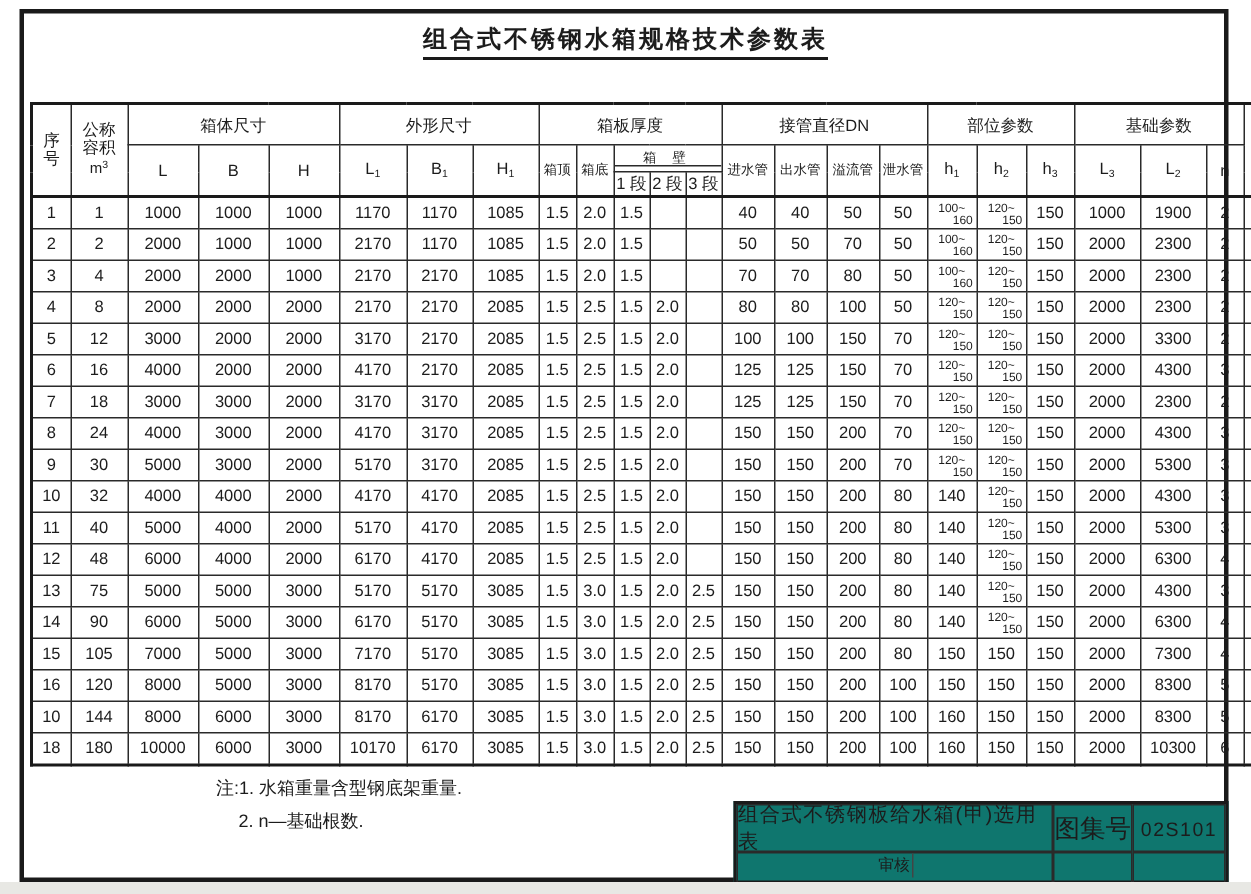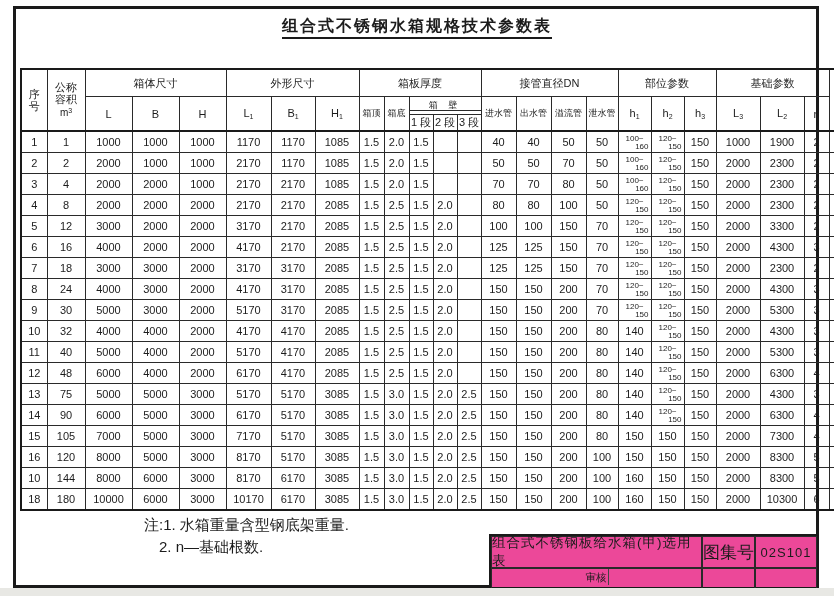--- a/index.html
+++ b/index.html
@@ -37,29 +37,29 @@
   .two-line{line-height:12px;display:block;font-size:11px;}
   .unit{font-size:10px;}
   sub{font-size:7px;vertical-align:-2px;}
   sup{font-size:7px;vertical-align:3px;}
   .wall-label{display:block;font-size:9px;line-height:10px;border-bottom:1px solid #2a2a2a;letter-spacing:4px;}
   td .range{display:block;font-size:8px;line-height:8px;padding:1px 2px 0 2px;}
   td .range .r1{display:block;text-align:center;}
   td .range .r2{display:block;text-align:right;}
 
   .notes{
-    position:absolute;left:144px;top:514px;font-size:15px;line-height:22px;
+    position:absolute;left:144px;top:514px;font-size:12px;line-height:22px;
   }
   .notes .n2{padding-left:15px;}
 
   .titleblock{
     position:absolute;left:489px;top:534px;width:330px;height:55px;
     border:2px solid #1a1a1a;box-sizing:border-box;
     display:grid;grid-template-columns:1fr 53px 62px;grid-template-rows:32px 1fr;
-    background:#ec4899;
+    background:#0f766e;
   }
   .titleblock>div{border:1px solid #2a2a2a;display:flex;align-items:center;justify-content:center;box-sizing:border-box;}
   .tb-name{font-size:13.5px;letter-spacing:1px;}
   .tb-atlas-label{font-size:17px;}
   .tb-atlas-no{font-size:13px;letter-spacing:1px;}
   .tb-sig-row{justify-content:flex-start !important;padding:0 2px;gap:15px;flex-direction:column;}
   .tb-sig-label{font-size:10.5px;flex:0 0 auto;border-left:1px solid #444;border-right:1px solid #444;padding:0 1px;line-height:16px;}
   .tb-sig-label:first-child{border-left:none;}
   .tb-sig{flex:1 1 auto;height:17px;}
   .tb-page-label{font-size:11px;}

